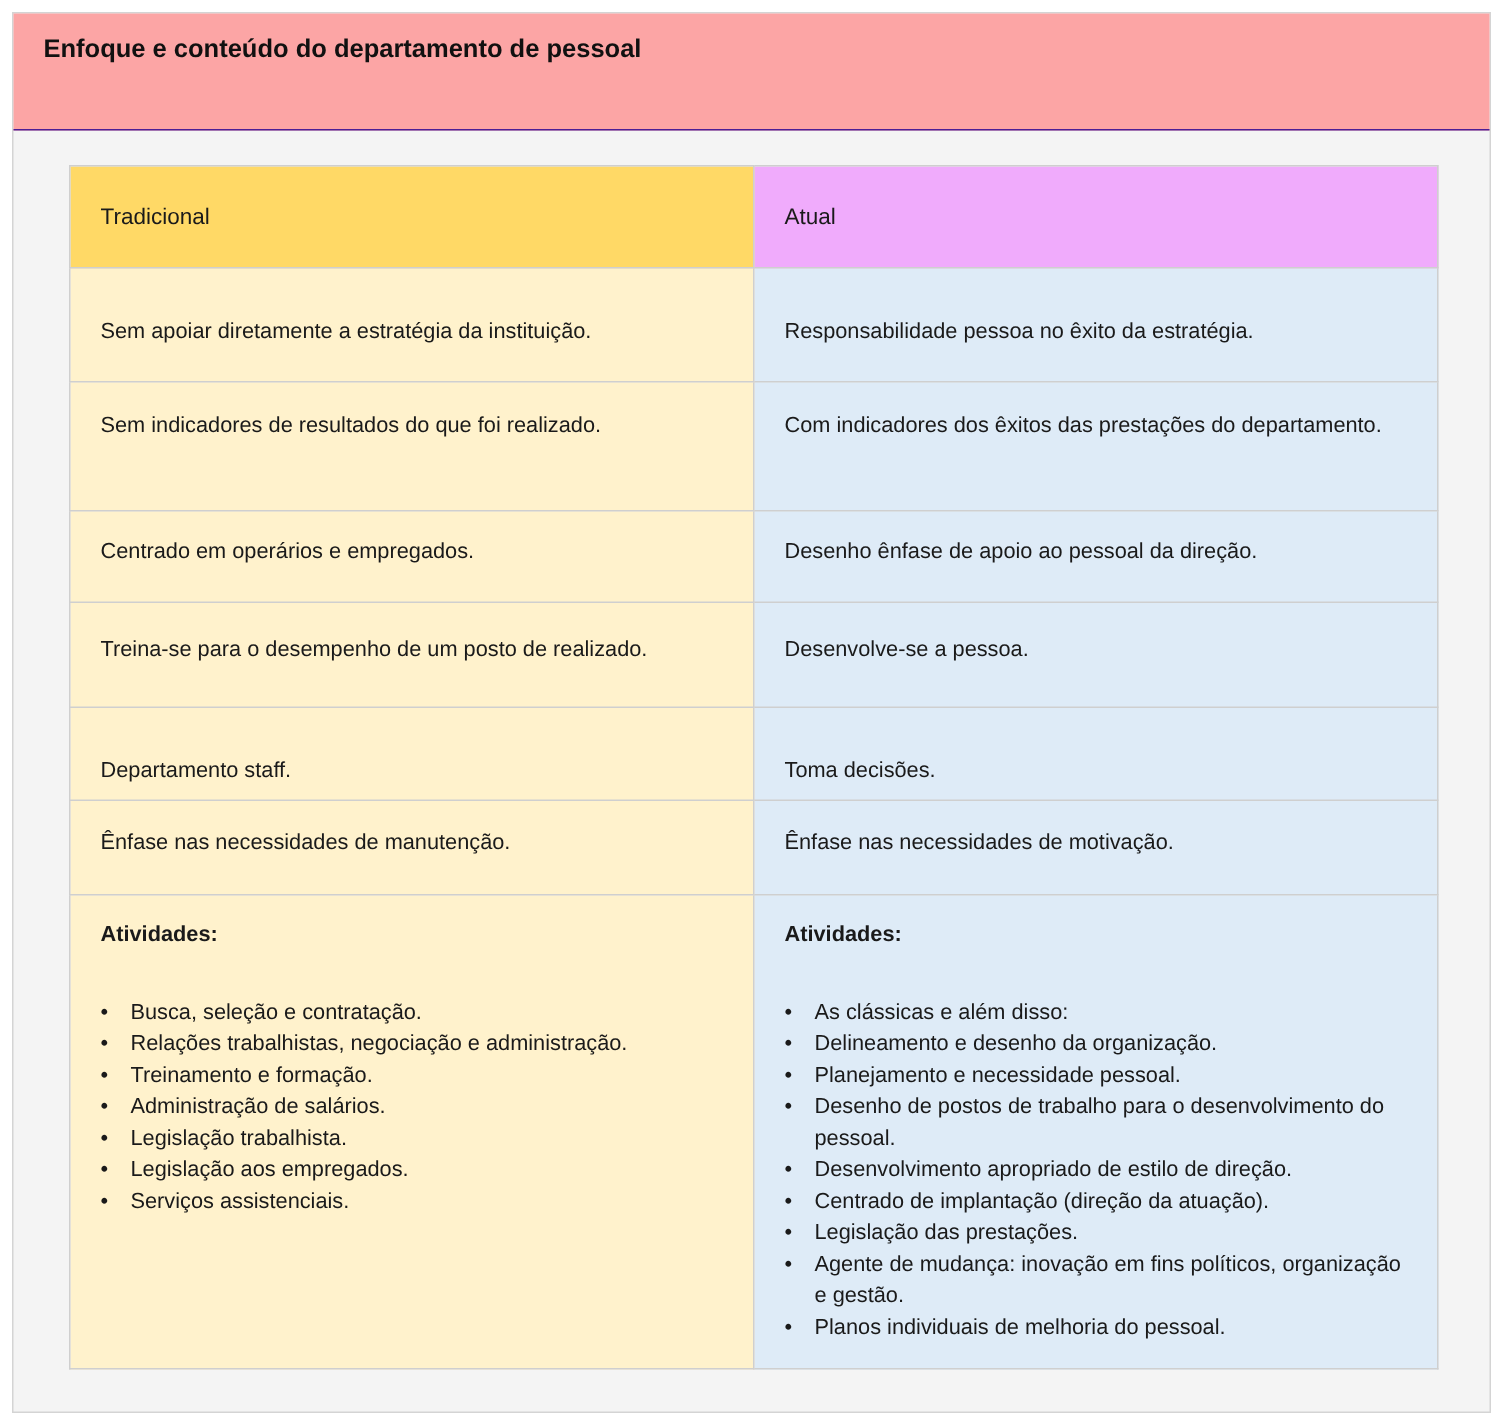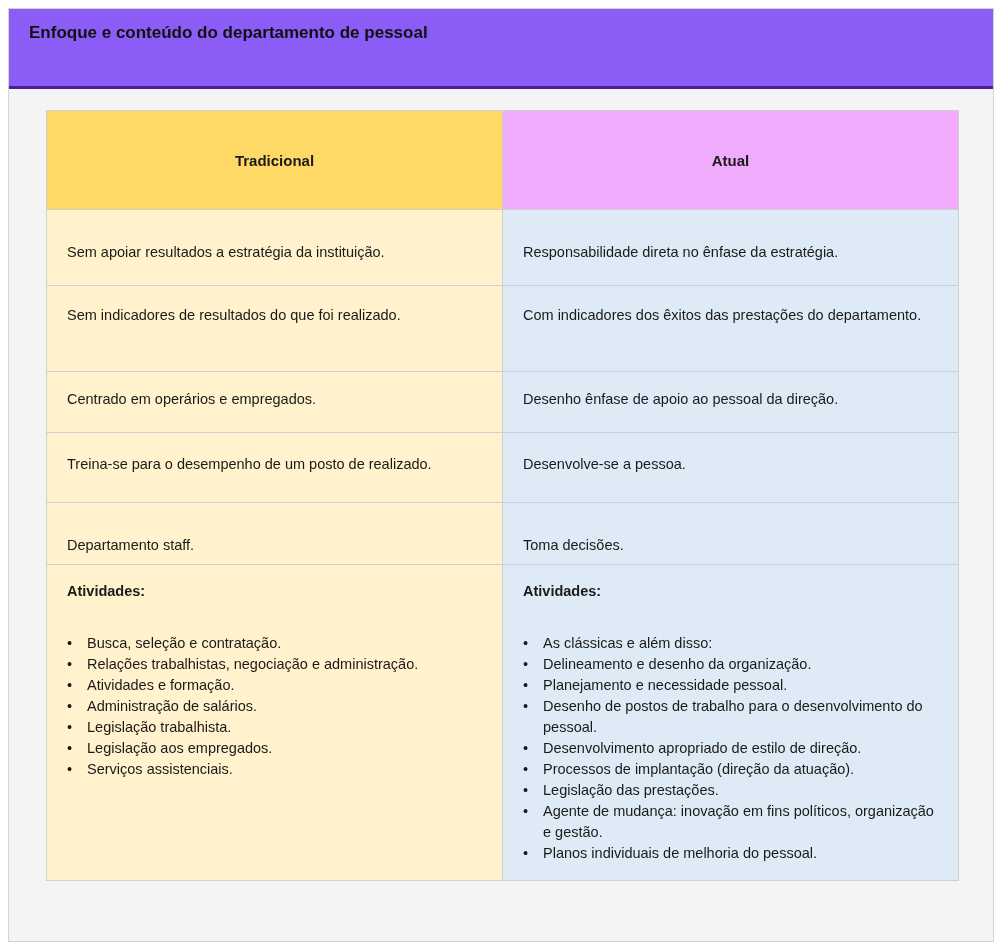--- a/index.html
+++ b/index.html
@@ -16,22 +16,22 @@
       left: 8px; top: 8px;
       width: 986px; height: 934px;
       border: 1px solid #d4d4d4;
       box-sizing: border-box;
       background: #f4f4f4;
     }
     .frame-header {
       position: absolute;
       left: 0; top: 0; right: 0;
       height: 77px;
-      background: #8b5cf6;
-      border-bottom: 3px solid #4c1d95;
+      background: #fca5a5;
+      border-bottom: 1px solid #4c1d95;
       text-decoration: underline;
     }
     .frame-title {
       position: absolute;
       left: 20px; top: 14px;
       font-size: 17px;
       font-weight: bold;
       color: #111;
       margin: 0;
     }
@@ -47,24 +47,24 @@
     .cmp-table col.c1 { width: 456px; }
     .cmp-table col.c2 { width: 456px; }
     .cmp-table th, .cmp-table td {
       border: 1px solid #cfcfcf;
       text-align: left;
       vertical-align: top;
       padding: 0 20px;
       box-sizing: border-box;
     }
     .cmp-table th {
-      height: 99px;
-      text-align: center;
+      height: 68px;
+      text-align: left;
       vertical-align: middle;
-      font-weight: bold;
+      font-weight: normal;
       font-size: 15px;
     }
     .th-trad { background: #ffd966; }
     .th-atual { background: #f0abfc; }
     .td-trad { background: #fff2cc; }
     .td-atual { background: #deebf7; }
     .cell-text { display: block; }
     .r1 td { height: 76px; padding-top: 32px; }
     .r2 td { height: 86px; padding-top: 19px; margin-left: 13px; }
     .r3 td { height: 61px; padding-top: 17px; }
@@ -102,24 +102,24 @@
       </colgroup>
     <thead>
       <tr>
         <th class="th-trad">Tradicional</th>
         <th class="th-atual">Atual</th>
       </tr>
     </thead>
     <tbody>
       <tr class="r1">
         <td class="td-trad">
-            <span class="cell-text">Sem apoiar resultados a estratégia da instituição.</span>
+            <span class="cell-text">Sem apoiar diretamente a estratégia da instituição.</span>
           </td>
         <td class="td-atual">
-            <span class="cell-text">Responsabilidade direta no ênfase da estratégia.</span>
+            <span class="cell-text">Responsabilidade pessoa no êxito da estratégia.</span>
           </td>
       </tr>
       <tr class="r2">
         <td class="td-trad">
             <span class="cell-text">Sem indicadores de resultados do que foi realizado.</span>
           </td>
         <td class="td-atual">
             <span class="cell-text">Com indicadores dos êxitos das prestações do departamento.</span>
           </td>
       </tr>
@@ -140,42 +140,50 @@
           </td>
       </tr>
       <tr class="r5">
         <td class="td-trad">
             <span class="cell-text">Departamento staff.</span>
           </td>
         <td class="td-atual">
             <span class="cell-text">Toma decisões.</span>
           </td>
       </tr>
+      <tr class="r6">
+        <td class="td-trad">
+            <span class="cell-text">Ênfase nas necessidades de manutenção.</span>
+          </td>
+        <td class="td-atual">
+            <span class="cell-text">Ênfase nas necessidades de motivação.</span>
+          </td>
+      </tr>
       <tr class="r7">
         <td class="td-trad">
           <span class="act-heading">Atividades:</span>
           <ul class="act-list">
               <li><span class="bullet">•</span><span>Busca, seleção e contratação.</span></li>
               <li><span class="bullet">•</span><span>Relações trabalhistas, negociação e administração.</span></li>
-              <li><span class="bullet">•</span><span>Atividades e formação.</span></li>
+              <li><span class="bullet">•</span><span>Treinamento e formação.</span></li>
               <li><span class="bullet">•</span><span>Administração de salários.</span></li>
               <li><span class="bullet">•</span><span>Legislação trabalhista.</span></li>
               <li><span class="bullet">•</span><span>Legislação aos empregados.</span></li>
               <li><span class="bullet">•</span><span>Serviços assistenciais.</span></li>
             </ul>
         </td>
         <td class="td-atual">
           <span class="act-heading">Atividades:</span>
           <ul class="act-list">
               <li><span class="bullet">•</span><span>As clássicas e além disso:</span></li>
               <li><span class="bullet">•</span><span>Delineamento e desenho da organização.</span></li>
               <li><span class="bullet">•</span><span>Planejamento e necessidade pessoal.</span></li>
               <li><span class="bullet">•</span><span>Desenho de postos de trabalho para o desenvolvimento do pessoal.</span></li>
               <li><span class="bullet">•</span><span>Desenvolvimento apropriado de estilo de direção.</span></li>
-              <li><span class="bullet">•</span><span>Processos de implantação (direção da atuação).</span></li>
+              <li><span class="bullet">•</span><span>Centrado de implantação (direção da atuação).</span></li>
               <li><span class="bullet">•</span><span>Legislação das prestações.</span></li>
               <li><span class="bullet">•</span><span>Agente de mudança: inovação em fins políticos, organização e gestão.</span></li>
               <li><span class="bullet">•</span><span>Planos individuais de melhoria do pessoal.</span></li>
             </ul>
         </td>
       </tr>
     </tbody>
   </table>
 </div>
 

